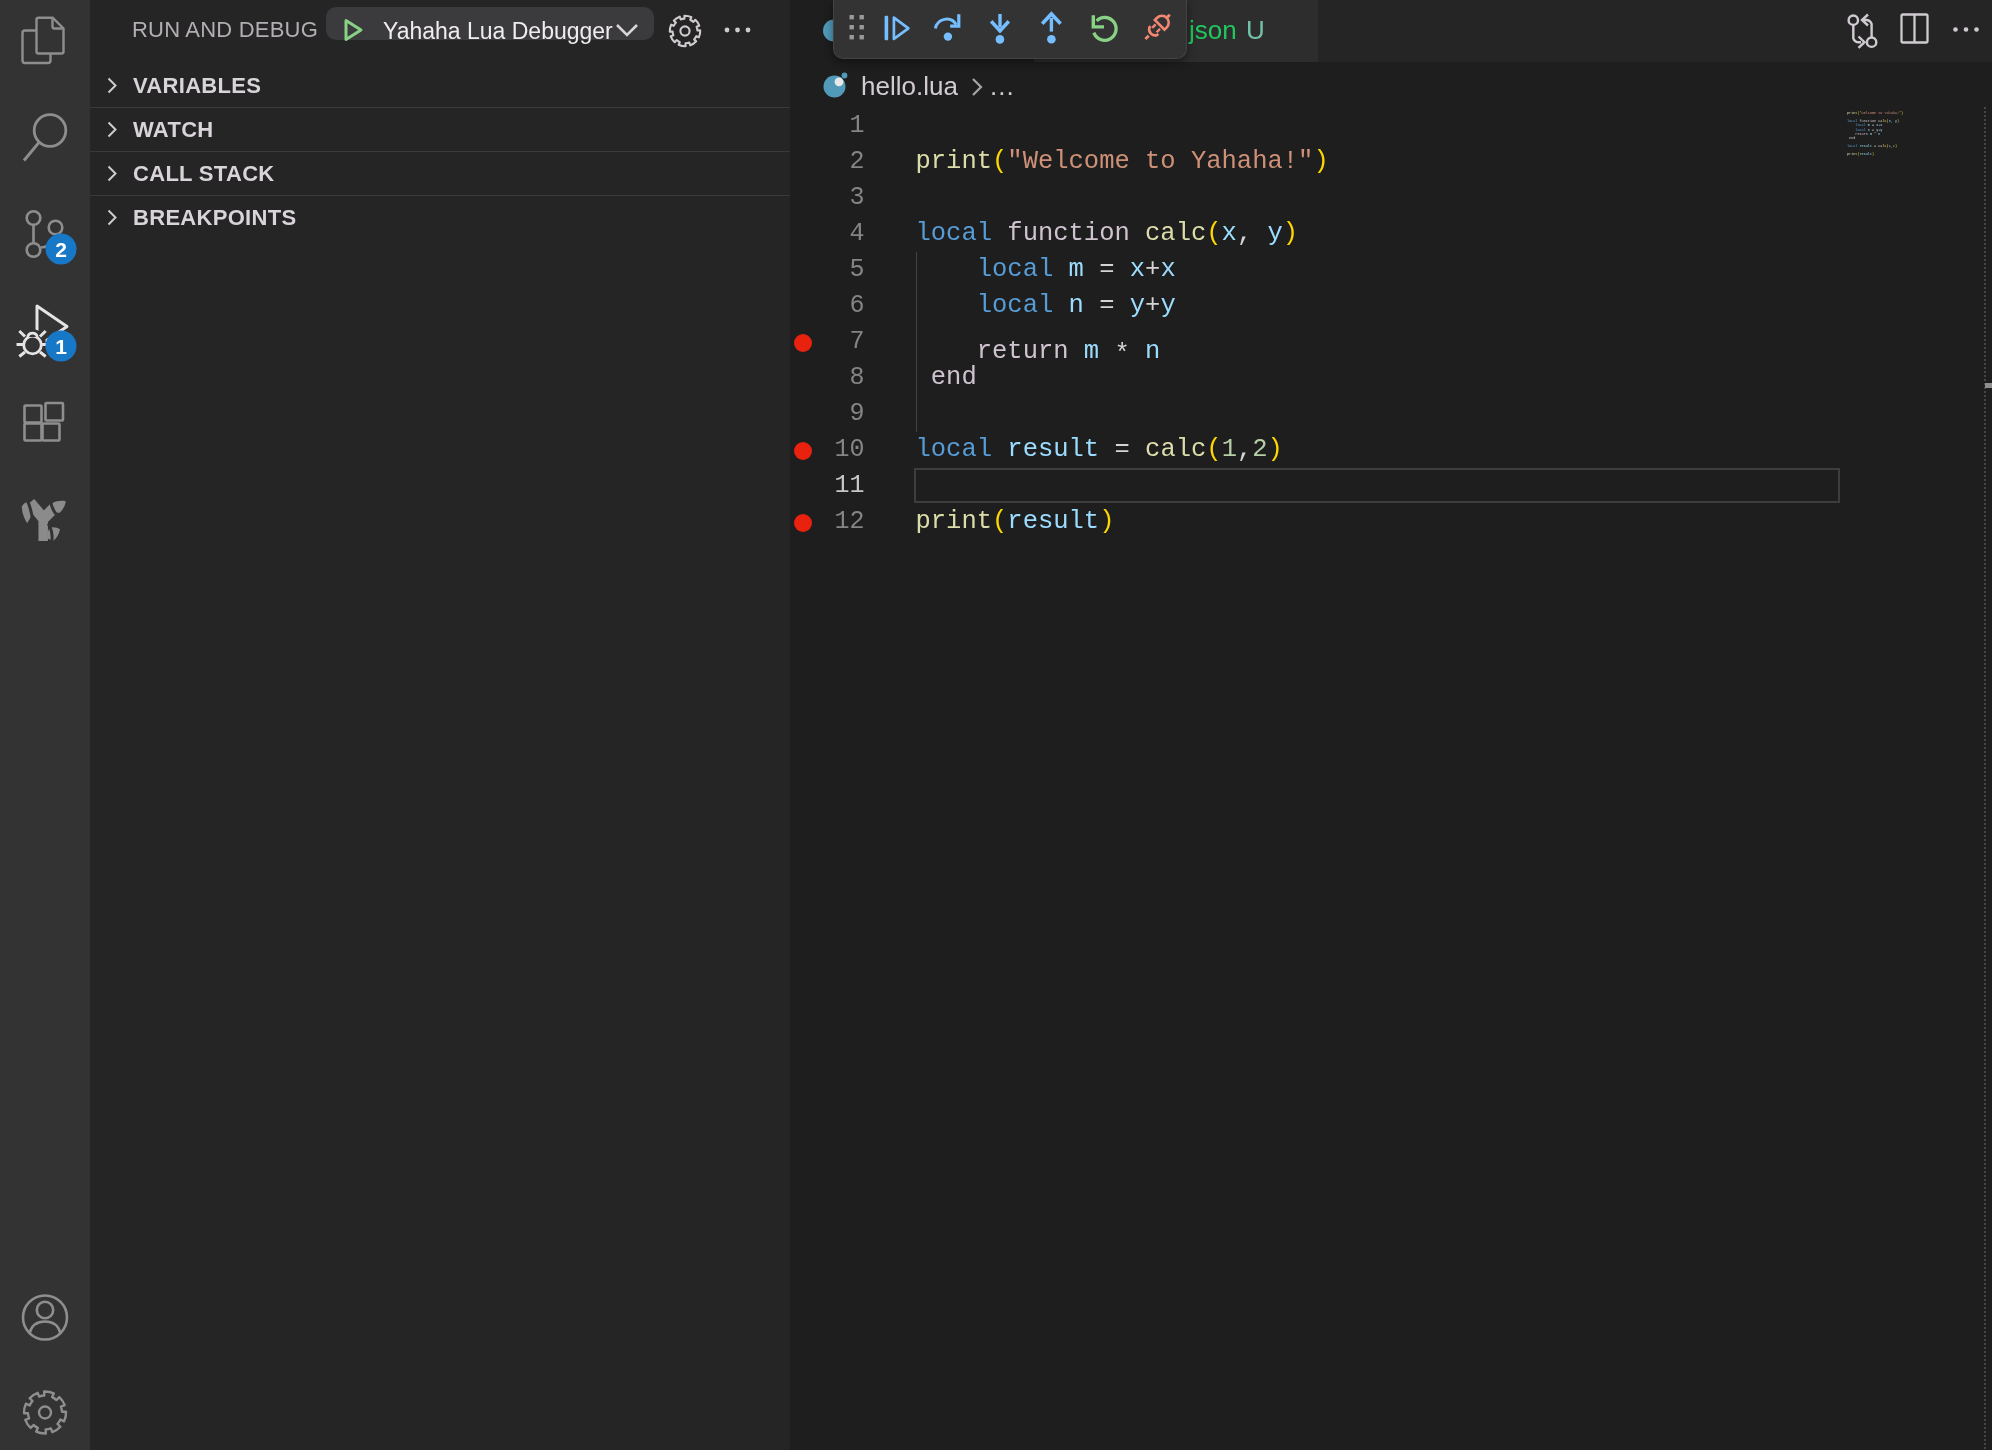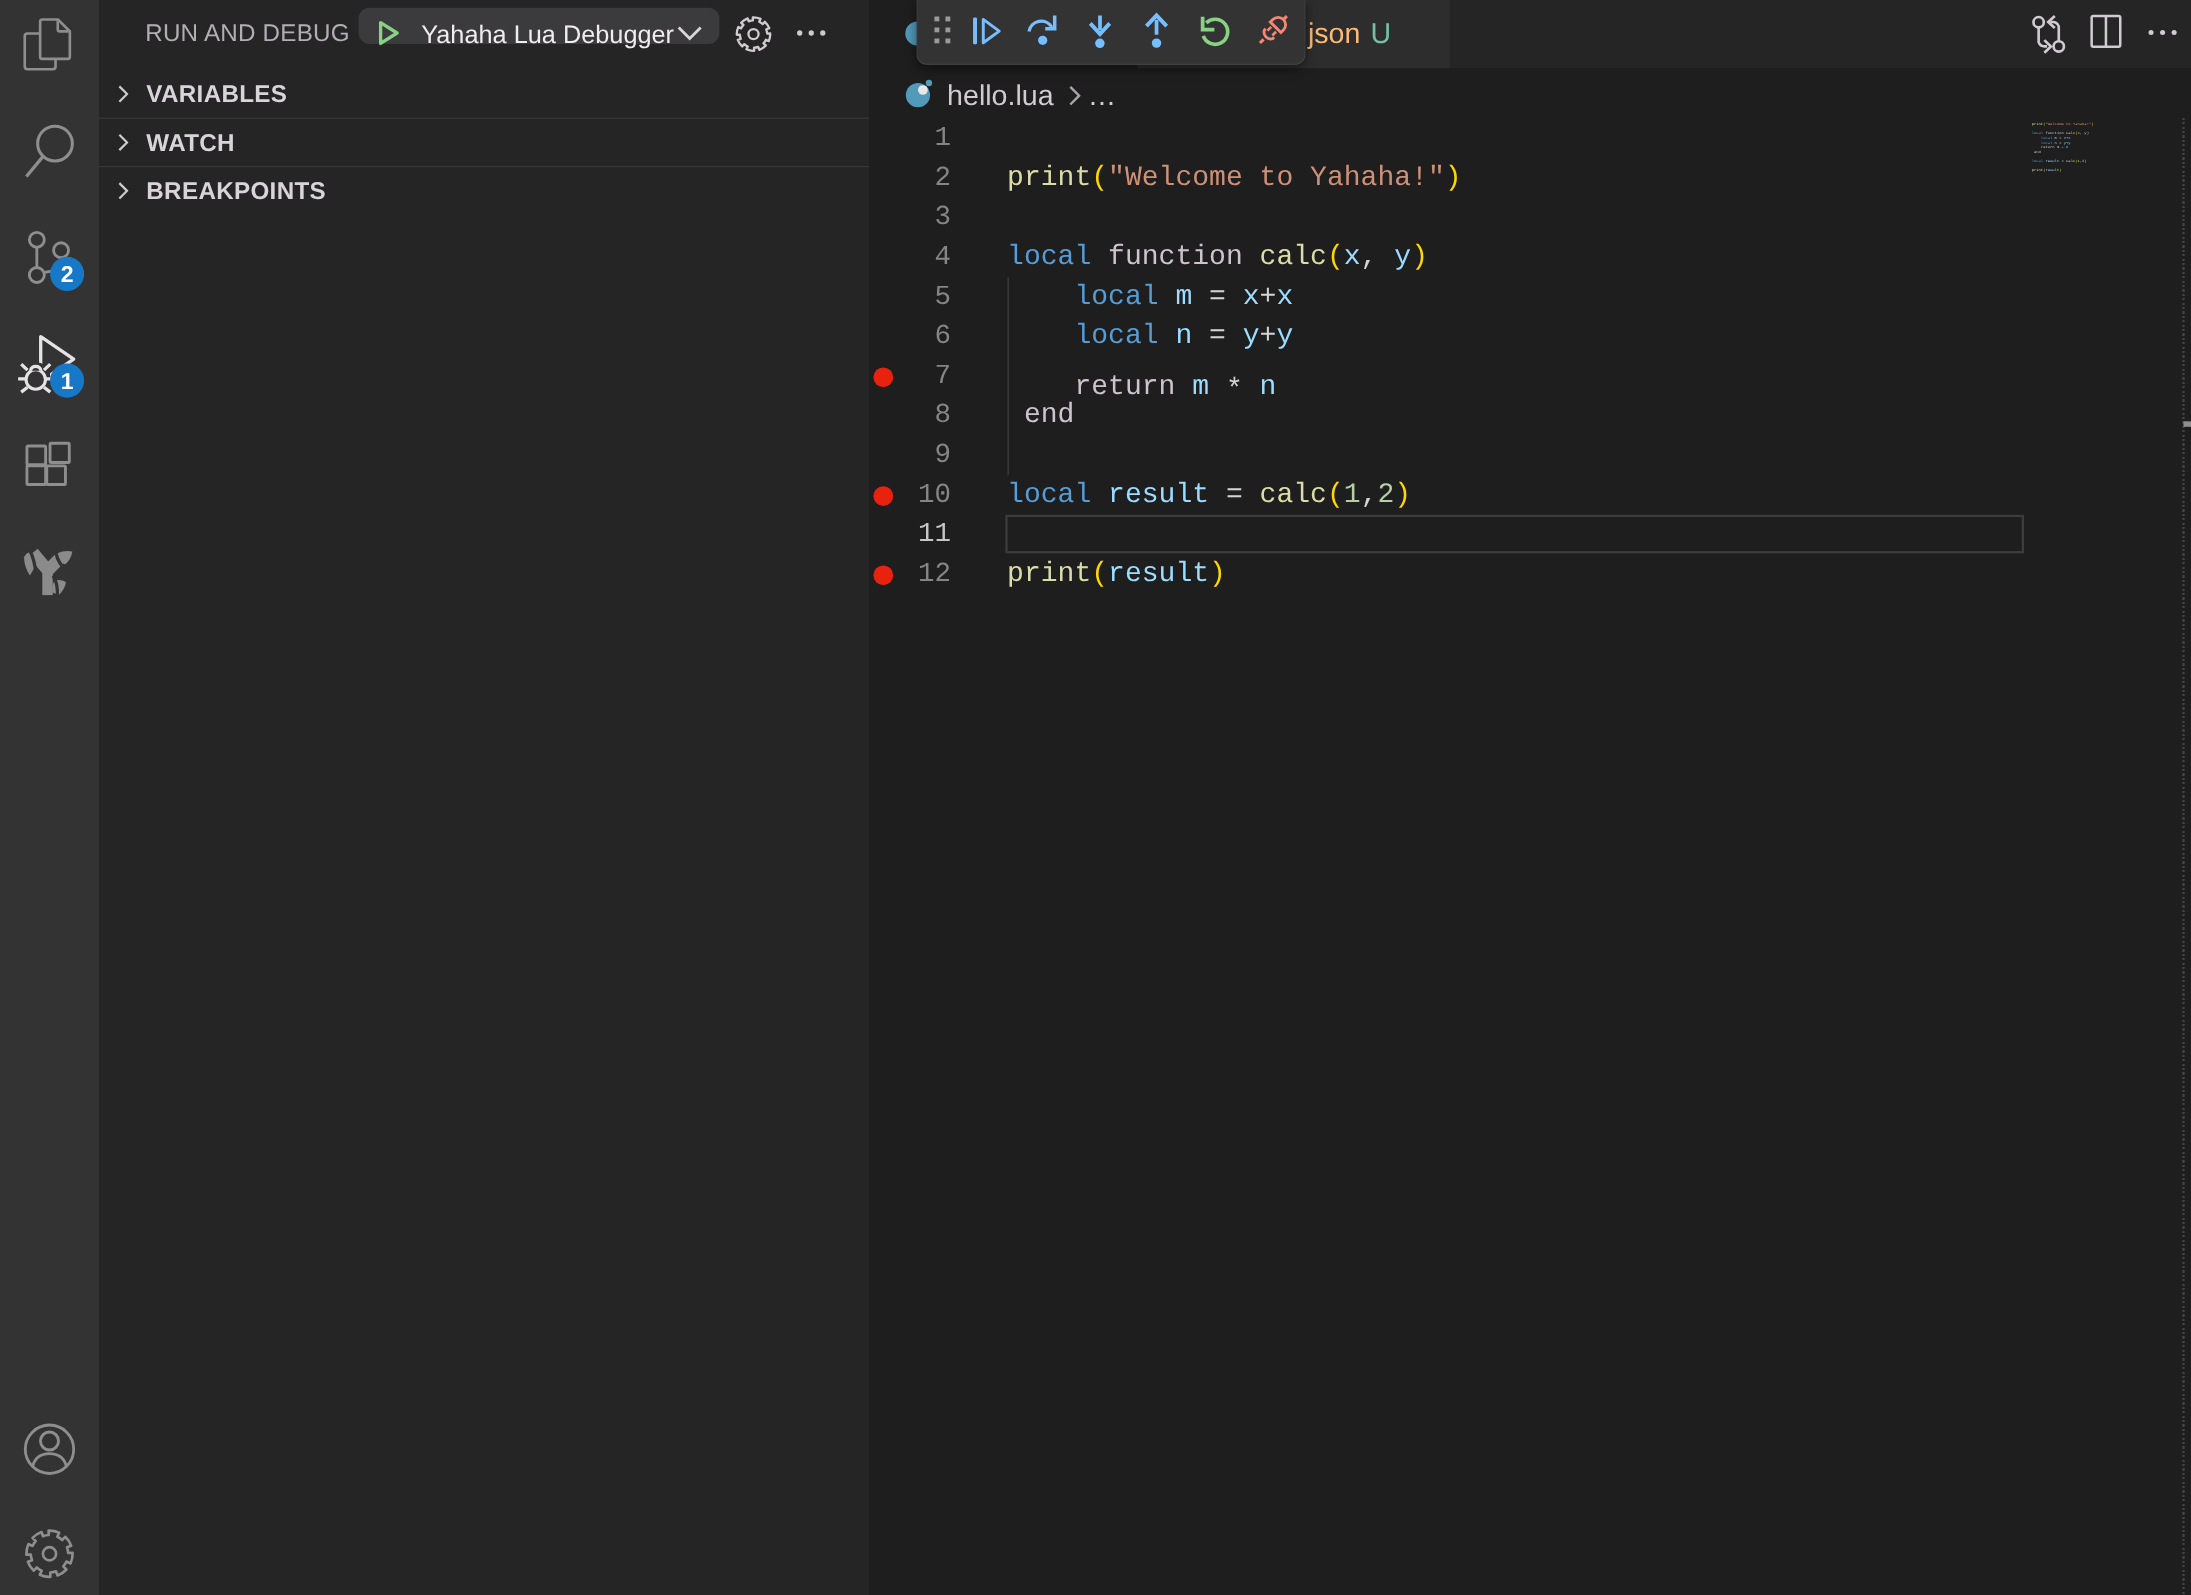--- a/index.html
+++ b/index.html
@@ -4,21 +4,21 @@
 <style>
 *{margin:0;padding:0;box-sizing:border-box}
 html,body{width:1992px;height:1450px;background:#1e1e1e;overflow:hidden;font-family:"Liberation Sans",sans-serif}
 .abs{position:absolute}
 #activitybar{position:absolute;left:0;top:0;width:90px;height:1450px;background:#333333}
 #sidebar{position:absolute;left:90px;top:0;width:700px;height:1450px;background:#252526}
 #editor{position:absolute;left:790px;top:0;width:1202px;height:1450px;background:#1e1e1e}
 #tabbar{position:absolute;left:790px;top:0;width:1202px;height:62px;background:#252526}
 #tab1{position:absolute;left:790px;top:0;width:244px;height:62px;background:#1e1e1e}
 #tab2{position:absolute;left:1034px;top:0;width:284px;height:62px;background:#2d2d2d}
-.tabtxt{position:absolute;top:15px;font-size:26px;color:#fdba74}
+.tabtxt{position:absolute;top:15px;font-size:26px;color:#22c55e}
 .cl{position:absolute;left:915.5px;height:36px;line-height:36px;font-family:"Liberation Mono",monospace;font-size:25.5px;white-space:pre;color:#d4d4d4}
 .ln{position:absolute;left:790px;width:74.5px;height:36px;line-height:36px;text-align:right;font-family:"Liberation Mono",monospace;font-size:25px;color:#858585;white-space:pre}
 .k{color:#569cd6}.k2{color:#cfc3cf}.fn{color:#dcdcaa}.v{color:#9cdcfe}.s{color:#ce9178}.p{color:#ffd700}.op{color:#d4d4d4}.n{color:#b5cea8}
 .bp{position:absolute;width:18px;height:18px;border-radius:50%;background:#e8220e}
 #lineguide{position:absolute;left:916px;top:251.5px;width:1px;height:180px;background:#424242}
 #curline{position:absolute;left:914px;top:467.5px;width:926px;height:35px;border:2px solid #3d3d3d}
 #minimap{position:absolute;left:1847px;top:107.4px;transform:scale(0.136,0.1153);transform-origin:0 0}
 #minimap .cl{position:static;display:block;left:0}
 #ovruler{position:absolute;left:1984px;top:107px;width:1.5px;height:1343px;background:repeating-linear-gradient(to bottom,#454545 0 2px,transparent 2px 4px)}
 #ovtick{position:absolute;left:1985px;top:383px;width:7px;height:5px;background:#8f8f8f}
@@ -126,20 +126,26 @@
         <path d="M1.5 1.5 L8.5 8.5 L1.5 15.5" stroke="#cccccc" stroke-width="2" fill="none"></path>
       </svg>
       <span class="lbl">VARIABLES</span>
     </div>
   <div class="sec">
       <svg class="chev" viewBox="0 0 10 17">
         <path d="M1.5 1.5 L8.5 8.5 L1.5 15.5" stroke="#cccccc" stroke-width="2" fill="none"></path>
       </svg>
       <span class="lbl">WATCH</span>
     </div>
+  <div class="sec">
+      <svg class="chev" viewBox="0 0 10 17">
+        <path d="M1.5 1.5 L8.5 8.5 L1.5 15.5" stroke="#cccccc" stroke-width="2" fill="none"></path>
+      </svg>
+      <span class="lbl">CALL STACK</span>
+    </div>
   <div class="sec last">
       <svg class="chev" viewBox="0 0 10 17">
         <path d="M1.5 1.5 L8.5 8.5 L1.5 15.5" stroke="#cccccc" stroke-width="2" fill="none"></path>
       </svg>
       <span class="lbl">BREAKPOINTS</span>
     </div>
 </div>
 <svg class="abs" style="left:0;top:0" width="90" height="1450" viewBox="0 0 90 1450">
 
   <g stroke="#8e8e8e" stroke-width="2.4" fill="none">

